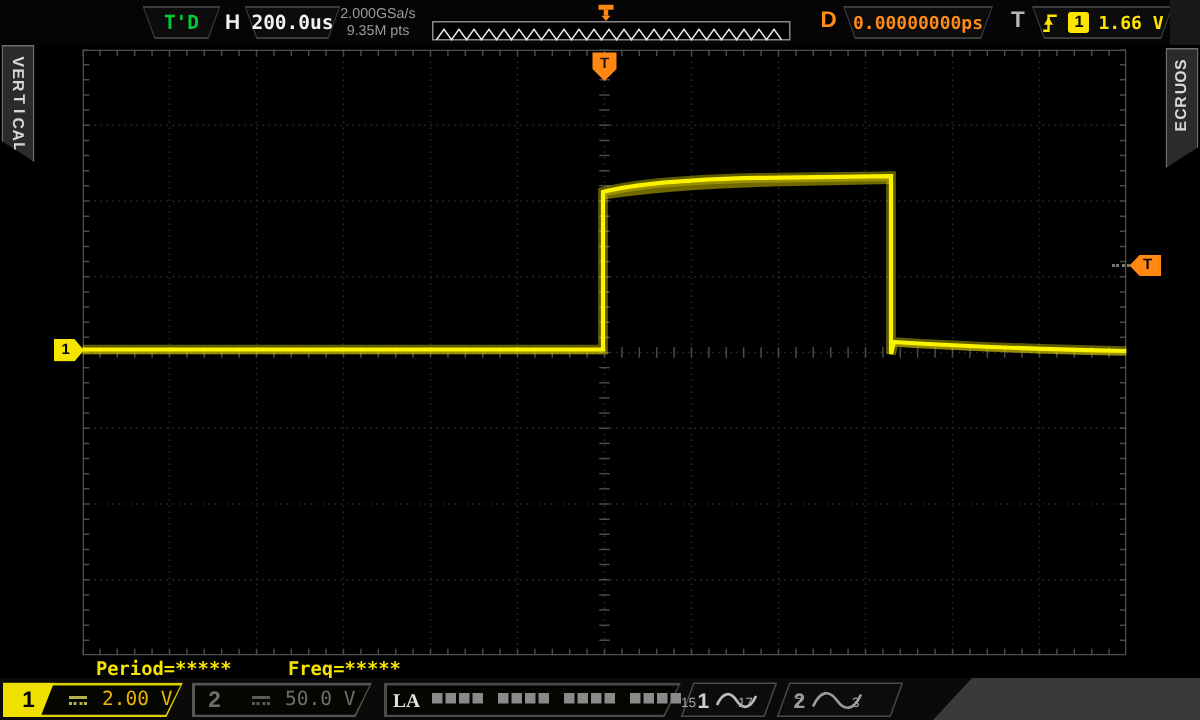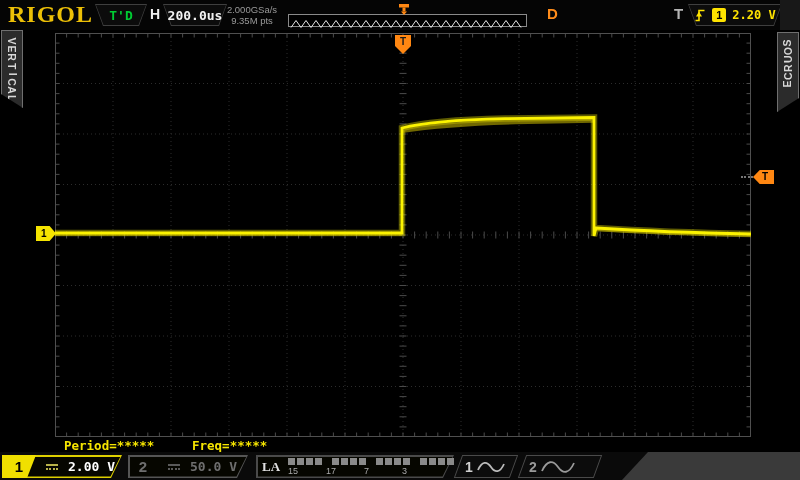--- a/index.html
+++ b/index.html
@@ -85,52 +85,51 @@
     clip-path:polygon(0 0,100% 0,calc(100% - 10px) 100%,0 100%); }
   .chpanel .p-content { position:absolute; inset:0; display:flex; align-items:center; z-index:2; }
   #ch1-panel { left:2px; width:120px; }
   #ch1-panel .p-out { background:#ded000; }
   #ch1-badge { width:34px; height:23px; background:#f0e000;
     clip-path:polygon(0 0,100% 0,calc(100% - 9px) 100%,0 100%);
     color:#000; font-weight:bold; font-size:15px; text-align:center; line-height:23px; }
   .dc-icon { width:12px; margin-left:10px; }
   .dc-icon .dc-top { border-top:2px solid #b8b24a; margin-bottom:2px; }
   .dc-icon .dc-bot { border-top:2px dotted #b8b24a; }
-  #ch1-scale { color:#ffffff; font-weight:bold; font-size:13px; margin-left:10px; }
+  #ch1-scale { color:#eab308; font-weight:normal; font-size:13px; margin-left:10px; }
   #ch2-panel { left:128px; width:120px; }
   #ch2-panel .p-out { background:#555; }
   #ch2-badge { width:30px; color:#6e6e6e; font-weight:bold; font-size:15px; text-align:center; }
   #ch2-panel .dc-top { border-top-color:#5a5a5a; } #ch2-panel .dc-bot { border-top-color:#5a5a5a; }
-  #ch2-scale { color:#6e6e6e; font-weight:bold; font-size:13px; margin-left:10px; }
+  #ch2-scale { color:#6e6e6e; font-weight:normal; font-size:13px; margin-left:10px; }
   #la-panel { left:256px; width:198px; }
   #la-panel .p-out { background:#4a4a4a; }
   #la-label { color:#e0e0e0; font-weight:bold; font-size:13px; margin-left:6px;
     font-family:"Liberation Serif", serif; }
-  #la-grid { display:flex; flex-direction:column; margin-left:8px; margin-top:1px; }
+  #la-grid { display:flex; flex-direction:row; margin-left:8px; margin-top:1px; }
   #la-squares { display:flex; gap:10px; }
   .la-group { display:flex; gap:2px; }
   .la-sq { width:7px; height:7px; background:#8a8a8a; }
   #la-nums { display:flex; color:#aaa; font-size:9px; margin-top:1px; }
   #la-nums span { width:38px; }
   .spanel { position:absolute; top:3px; height:23px; border:1.5px solid #4a4a4a;
     background:#0c0c0c; transform:skewX(-20deg); }
   .spanel .sp-content { transform:skewX(20deg); display:flex; align-items:center;
     gap:4px; height:100%; padding:0 6px; }
   #s1-panel { left:458px; width:56px; }
   #s2-panel { left:522px; width:76px; }
   .s-num { color:#cfcfcf; font-weight:bold; font-size:14px; }
   #s2-panel .s-num { color:#9a9a9a; }
 </style>
 </head>
 <body>
 
 <div id="stage">
 
   <div id="topbar">
-    <div id="logo">RIGOL</div>
 
     <div class="trap" id="trig-status">
       <div class="t-out"></div>
         <div class="t-in"></div>
       <div class="t-content mono">T'D</div>
     </div>
 
     <div id="h-label">H</div>
 
     <div class="trap" id="timebase">
@@ -152,33 +151,38 @@
     <div id="mem-marker">
       <svg width="12" height="12">
         <rect x="1" y="0" width="10" height="3.5" fill="#ff8712"></rect>
         <rect x="4.5" y="3.5" width="3" height="4" fill="#ff8712"></rect>
         <polygon points="3,7.5 9,7.5 6,11" fill="#ff8712"></polygon>
       </svg>
     </div>
 
     <div id="d-label">D</div>
 
+    <div class="trap" id="delaypanel">
+      <div class="t-out"></div>
+        <div class="t-in"></div>
+      <div class="t-content mono">0.00000000ps</div>
+    </div>
 
     <div id="t-label">T</div>
 
     <div class="trap" id="trigpanel">
       <div class="t-out"></div>
         <div class="t-in"></div>
       <div class="t-content">
         <svg width="12" height="16">
           <polyline points="1.5,13.5 5,13.5 5,3.5 10.5,3.5" fill="none" stroke="#ffe400" stroke-width="1.6"></polyline>
           <polygon points="2,9.5 8,9.5 5,4.5" fill="#ffe400"></polygon>
         </svg>
         <span id="trig-ch-badge">1</span>
-        <span id="trig-level" class="mono">2.20 V</span>
+        <span id="trig-level" class="mono">1.66 V</span>
       </div>
     </div>
     <div id="topbar-corner"></div>
   </div>
 
   <div class="vtab" id="tab-vertical">
       <span class="rot90">V</span>
       <span class="rot90">E</span>
       <span class="rot90">R</span>
       <span class="rot90">T</span>

